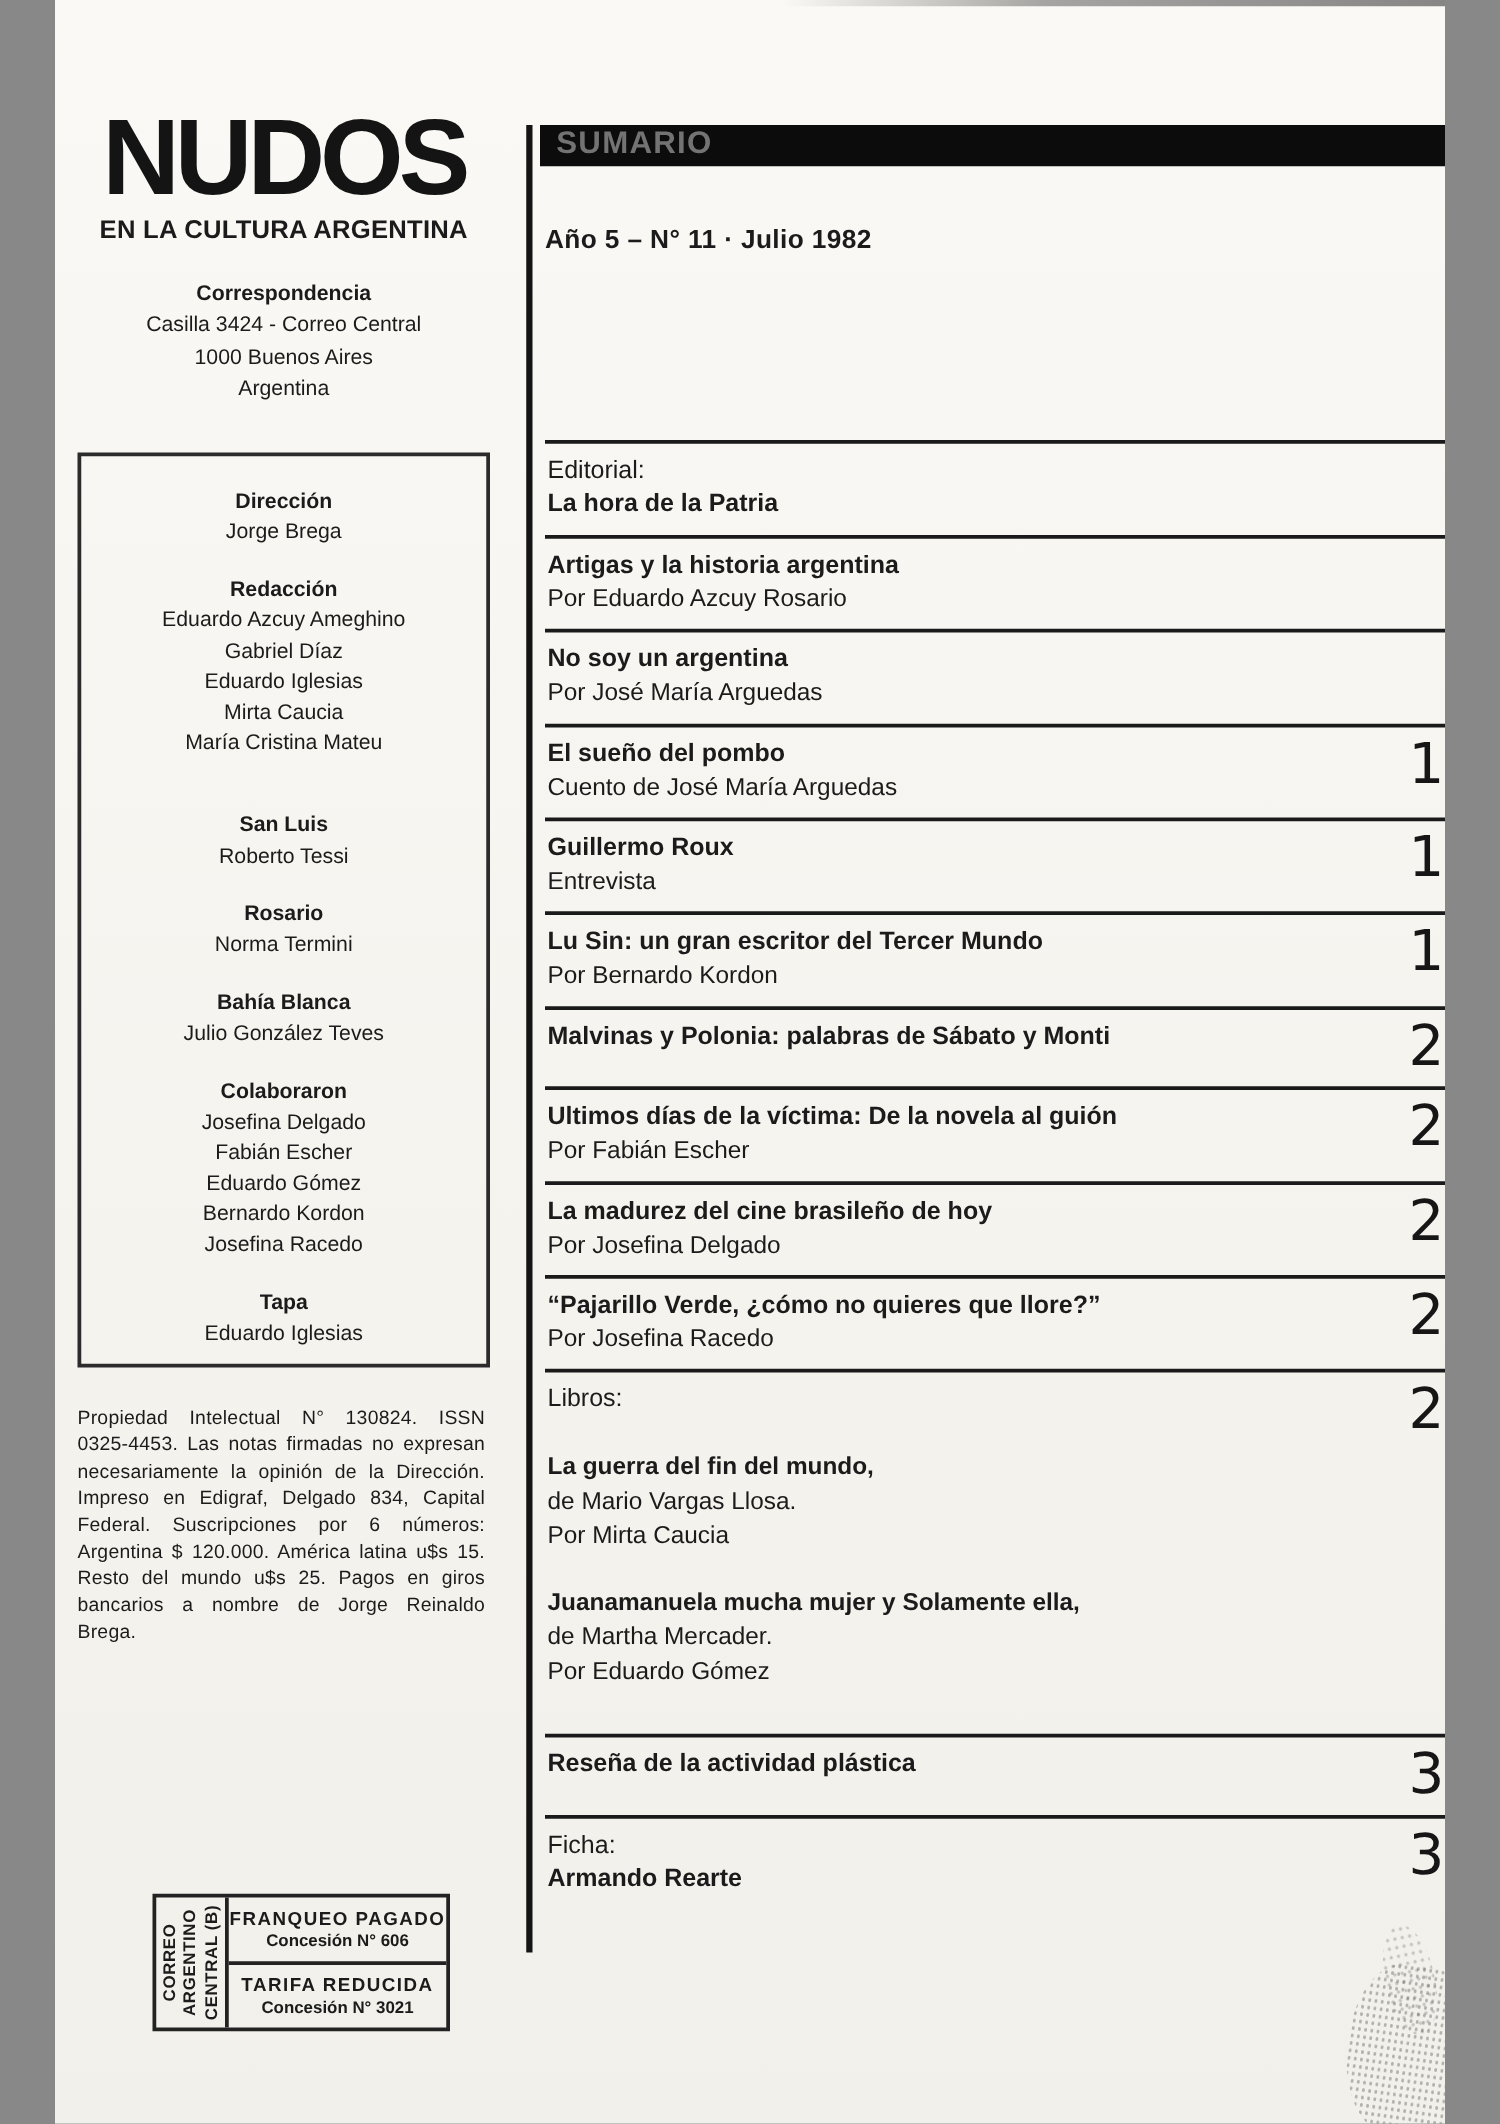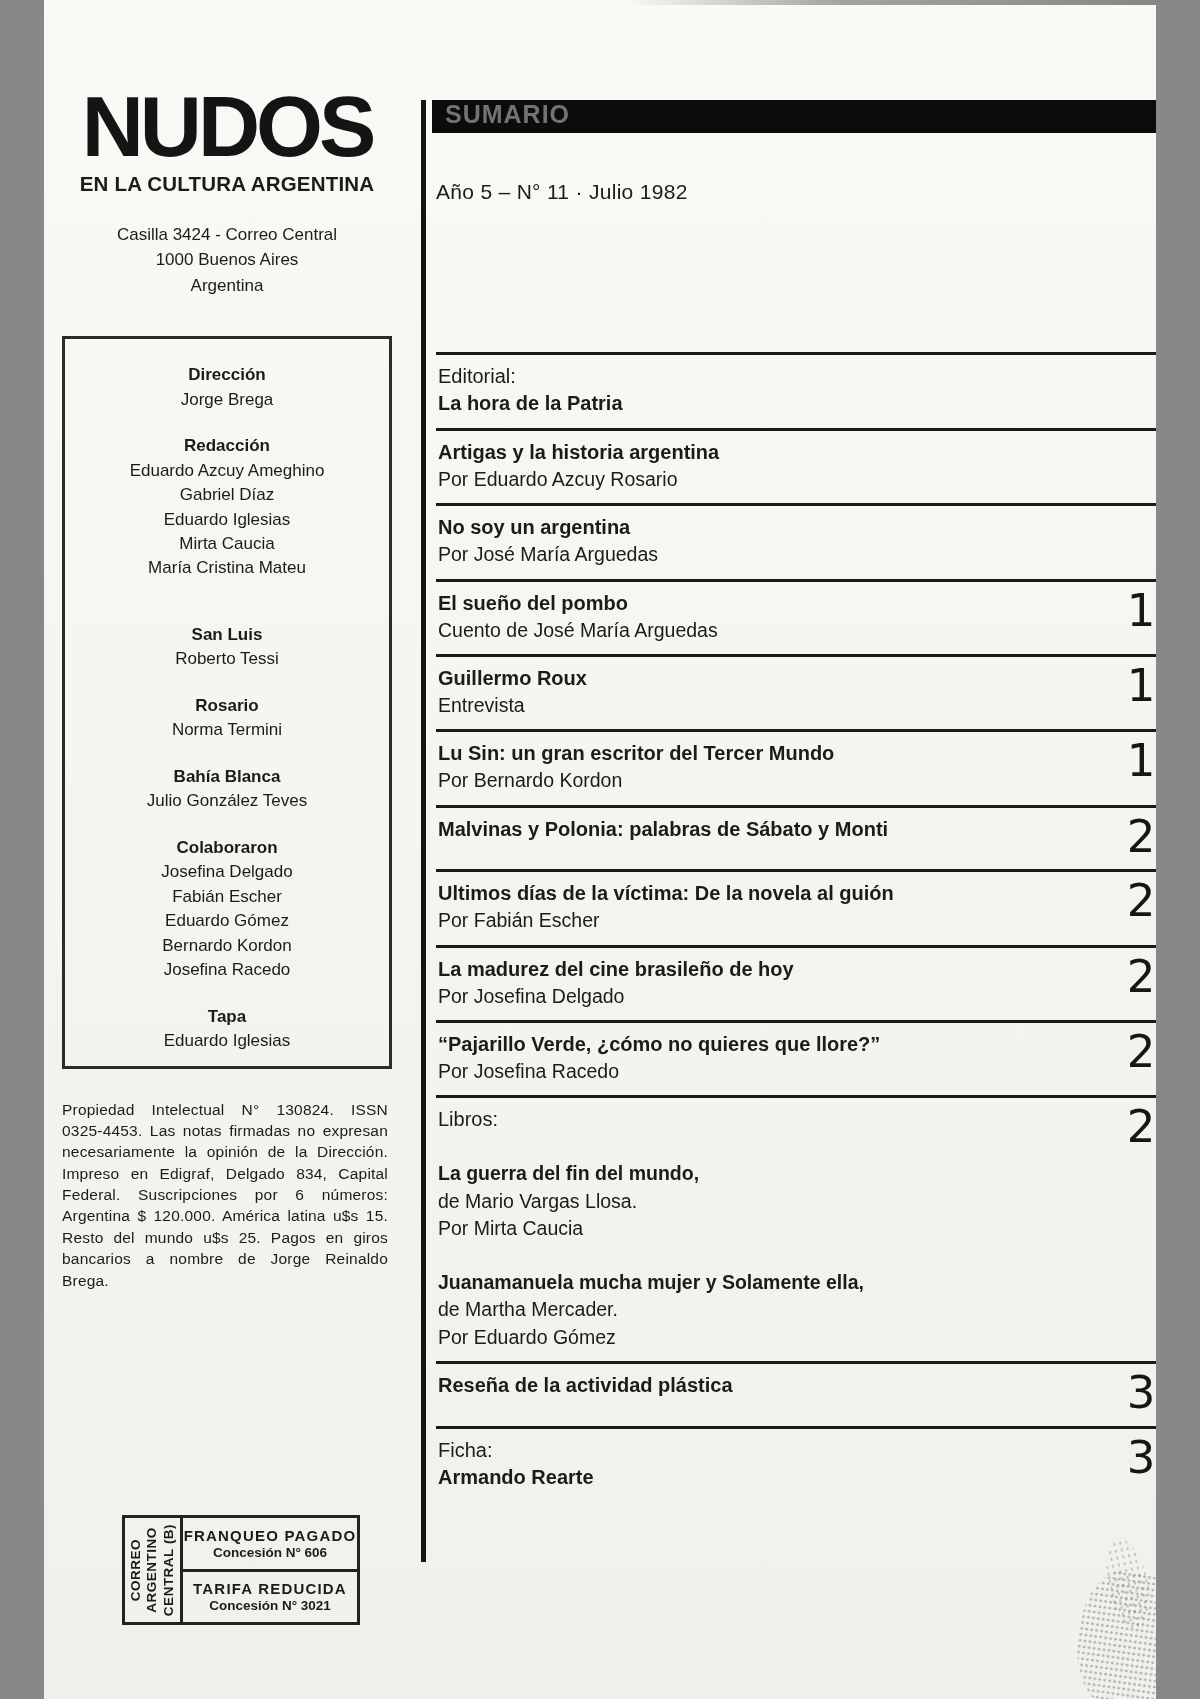--- a/index.html
+++ b/index.html
@@ -53,47 +53,48 @@
   .stamp-cell { flex:1; display:flex; flex-direction:column; justify-content:center; text-align:center; }
   .stamp-cell.first { border-bottom:3px solid #222; }
   .stamp-l1 { font-weight:bold; font-size:15px; letter-spacing:1.2px; white-space:nowrap; }
   .stamp-l2 { font-weight:bold; font-size:13.5px; margin-top:1px; }
 
   
   .divider-v { position:absolute; left:377px; top:100px; width:5px; height:1462px; background:#141414; }
   .sumario-bar { position:absolute; left:388px; top:100px; width:814px; height:33px;
     background:#0c0c0c; color:#737373; display:flex; align-items:flex-start; }
   .sumario-text { font-size:25px; font-weight:bold; letter-spacing:1px; padding-left:13px; }
-  .issue-line { position:absolute; left:392px; top:180px; font-size:21px; font-weight:normal;
+  .issue-line { position:absolute; left:392px; top:180px; font-size:21px; font-weight:bold;
     letter-spacing:.3px; }
 
   .toc { position:absolute; left:392px; top:352px; width:748px; }
   .toc-row { border-top:3px solid #1a1a1a; display:flex; justify-content:space-between;
     align-items:flex-start; padding:8px 2px 11px 2px; }
   .kicker { font-size:20px; line-height:1.35; }
   .title  { font-size:20px; font-weight:bold; line-height:1.35; }
   .byline { font-size:19.5px; line-height:1.35; }
   .page-num { font-family:"DejaVu Sans","Liberation Sans",sans-serif; font-size:45px;
     line-height:.95; letter-spacing:-1px; color:#161616; flex-shrink:0; }
-  .books-row { padding-bottom:10px; }
+  .books-row { padding-bottom:36px; }
   .book { margin-top:27px; }
   .book .line { font-size:19.5px; line-height:1.4; }
   .book .line.b { font-weight:bold; }
 </style>
 </head>
 <body>
 
 <div class="page">
   <div class="top-streak"></div>
 
   <div class="left-col">
     <div class="logo">NUDOS</div>
     <div class="tagline">EN LA CULTURA ARGENTINA</div>
 
     <div class="correspondence">
+      <div class="corr-head">Correspondencia</div>
       <div>Casilla 3424 - Correo Central</div>
       <div>1000 Buenos Aires</div>
       <div>Argentina</div>
     </div>
 
     <div class="staff-box">
       <div class="staff-section">
         <div class="staff-heading">Dirección</div>
         <div>Jorge Brega</div>
       </div>

